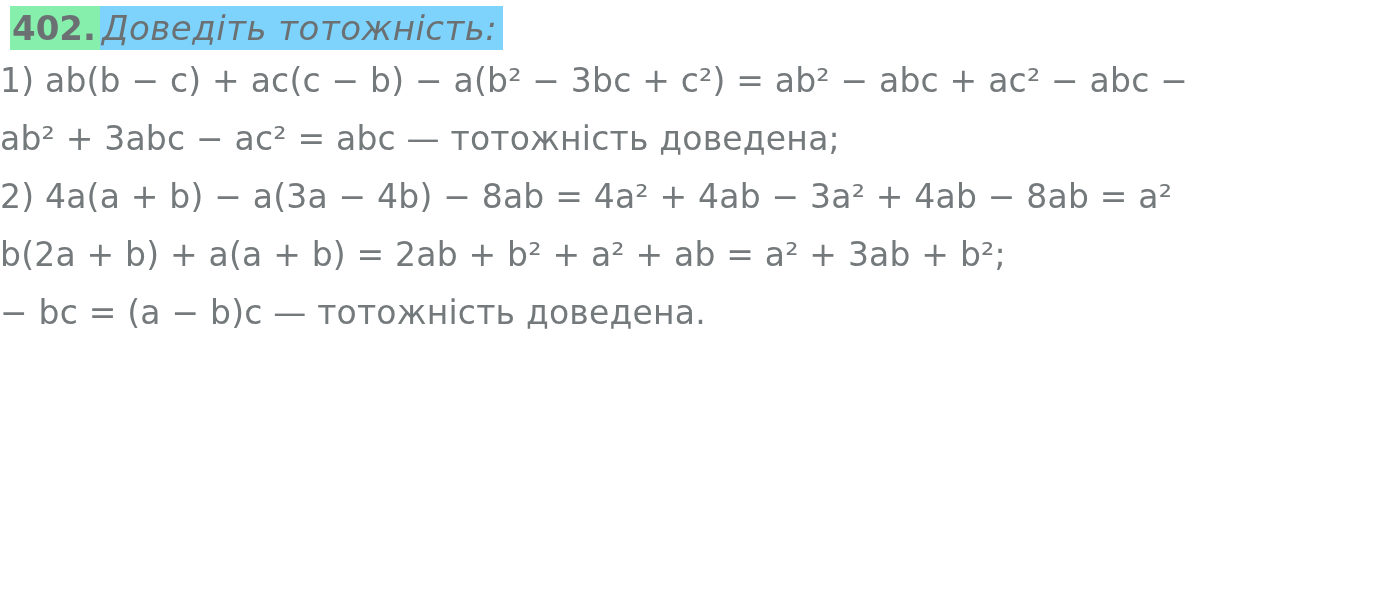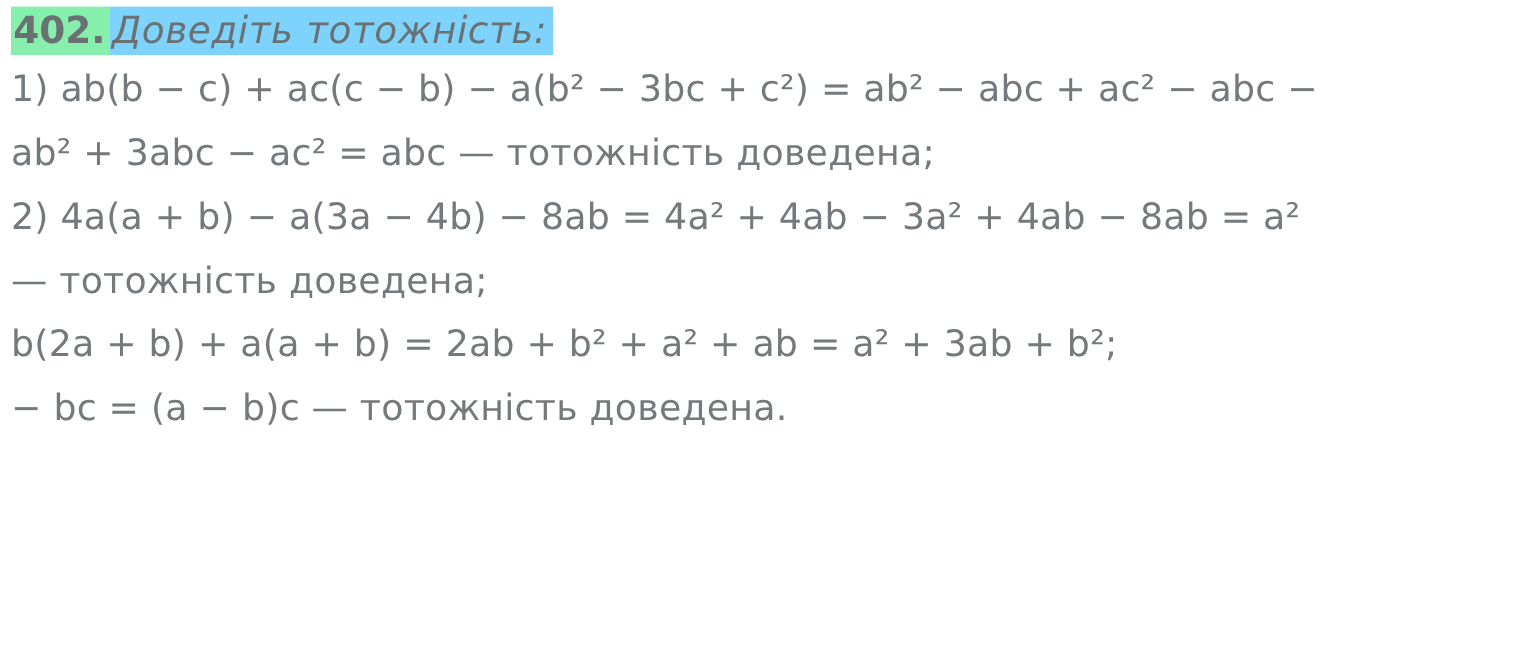--- a/index.html
+++ b/index.html
@@ -36,37 +36,36 @@
   }
   .heading-text {
     font-style: italic;
     color: #6b7073;
     background: #7dd3fc;
     padding: 2px 6px 2px 2px;
     letter-spacing: 0.5px;
   }
   .line {
     display: block;
-    padding: 0 0 0 10px;
+    padding: 0 0 0 0;
     font-size: 33px;
     line-height: 58px;
     color: #74797c;
     white-space: nowrap;
     letter-spacing: 0.2px;
   }
 </style>
 </head>
 <body>
 
 <div class="page">
 
   <div class="heading">
     <span class="heading-number">402.</span><span class="heading-text">Доведіть тотожність:</span>
   </div>
 
   <div class="line">1) ab(b − c) + ac(c − b) − a(b² − 3bc + c²) = ab² − abc + ac² − abc −</div>
   <div class="line">ab² + 3abc − ac² = abc — тотожність доведена;</div>
   <div class="line">2) 4a(a + b) − a(3a − 4b) − 8ab = 4a² + 4ab − 3a² + 4ab − 8ab = a²</div>
-  <div class="line">— тотожність доведена;</div>
   <div class="line">b(2a + b) + a(a + b) = 2ab + b² + a² + ab = a² + 3ab + b²;</div>
   <div class="line">− bc = (a − b)c — тотожність доведена.</div>
 
 </div>
 
 </body></html>

